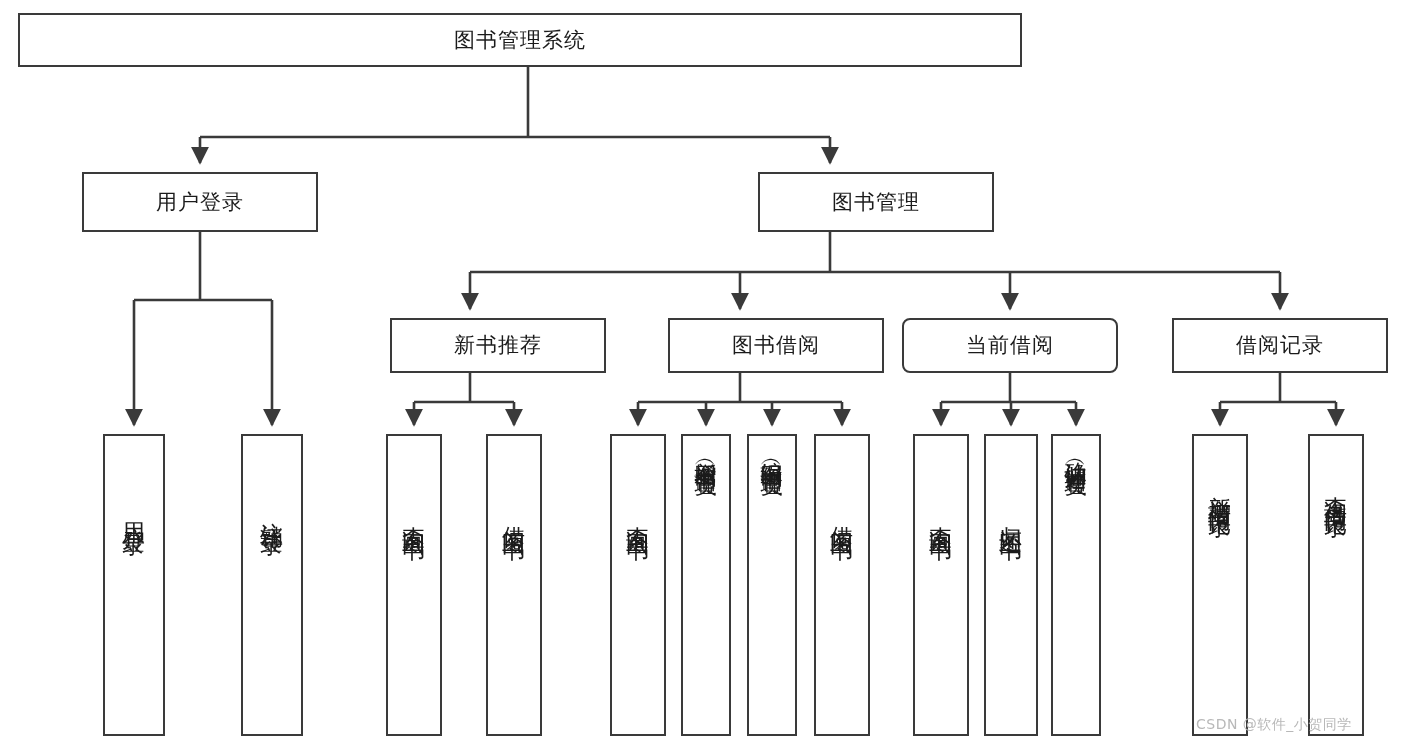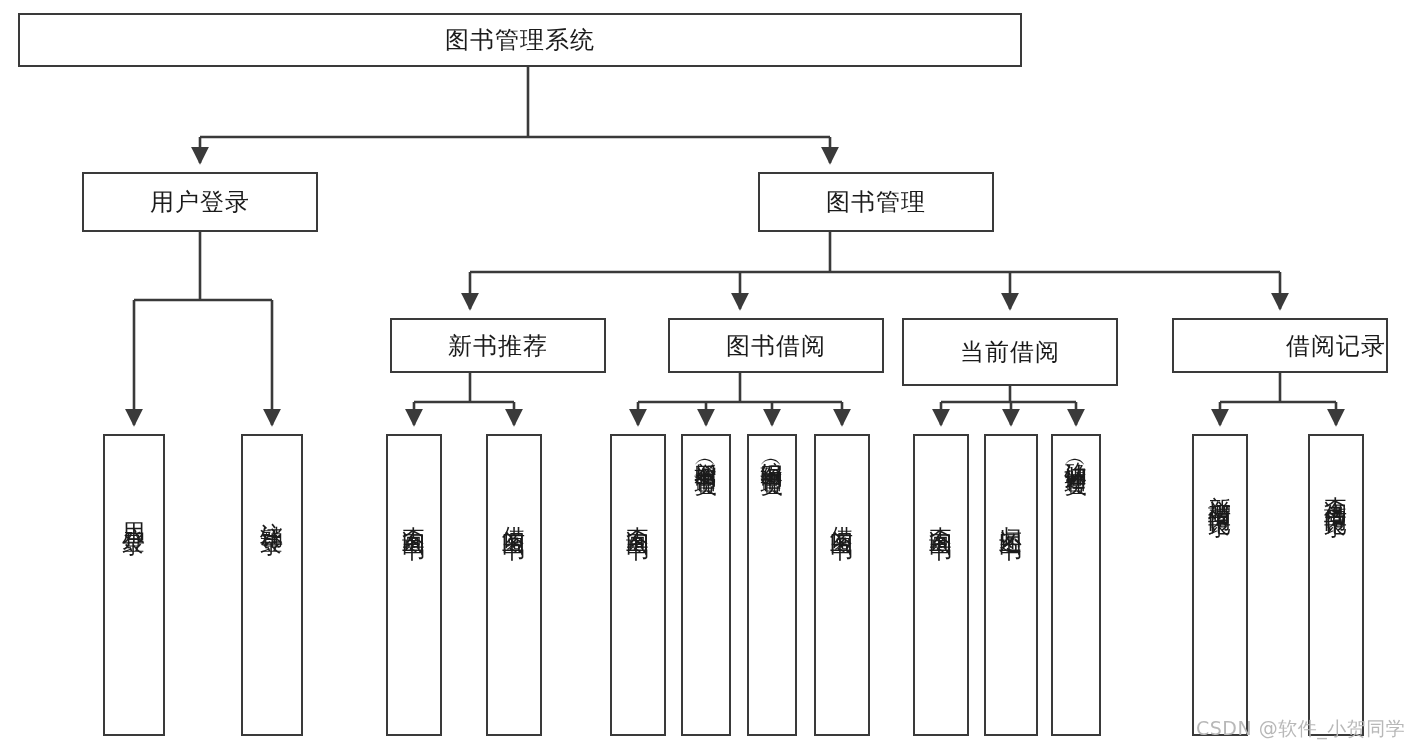--- a/index.html
+++ b/index.html
@@ -26,21 +26,21 @@
     box-sizing:border-box;
     background:#ffffff;
     border:2px solid #3a3a3a;
     display:flex;
     align-items:center;
     justify-content:center;
     text-align:center;
     z-index:2;
   }
   .node .label{
-    font-size:24px;
+    font-size:21px;
     line-height:1.25;
     letter-spacing:1px;
     color:#1b1b1b;
     white-space:nowrap;
   }
   
   .node.vertical{
     align-items:flex-start;
     padding-top:0;
   }
@@ -48,21 +48,21 @@
     writing-mode:vertical-rl;
     text-orientation:upright;
     font-size:23px;
     line-height:1.05;
     letter-spacing:4px;
     white-space:normal;
     margin:0 auto;
   }
   .watermark{
     position:absolute;
-    font-size:19px;
+    font-size:14px;
     color:#b8b8b8;
     letter-spacing:0.5px;
     white-space:nowrap;
     z-index:5;
     font-family:"DejaVu Sans","Liberation Sans",sans-serif;
   }
 </style>
 </head>
 <body>
 
@@ -128,24 +128,24 @@
   <div class="node" style="left:712px;top:172px;width:236px;height:60px;margin-left:46px;">
     <span class="label">图书管理</span>
   </div>
 
   <div class="node" style="left:362px;top:318px;width:216px;height:55px;margin-left:28px;">
     <span class="label">新书推荐</span>
   </div>
   <div class="node" style="left:668px;top:318px;width:216px;height:55px;">
     <span class="label">图书借阅</span>
   </div>
-  <div class="node" style="left:902px;top:318px;width:216px;height:68px;">
+  <div class="node" style="left:902px;top:318px;width:216px;height:55px;border-radius:8px;">
     <span class="label">当前借阅</span>
   </div>
-  <div class="node" style="left:1172px;top:318px;width:216px;height:55px;justify-content:flex-end;">
+  <div class="node" style="left:1172px;top:318px;width:216px;height:55px;">
     <span class="label">借阅记录</span>
   </div>
 
   <div class="node vertical" style="left:103px;top:434px;width:62px;height:302px;padding-top:68px;">
     <span class="label">用户登录</span>
   </div>
   <div class="node vertical" style="left:241px;top:434px;width:62px;height:302px;padding-top:68px;">
     <span class="label">注销登录</span>
   </div>
 

